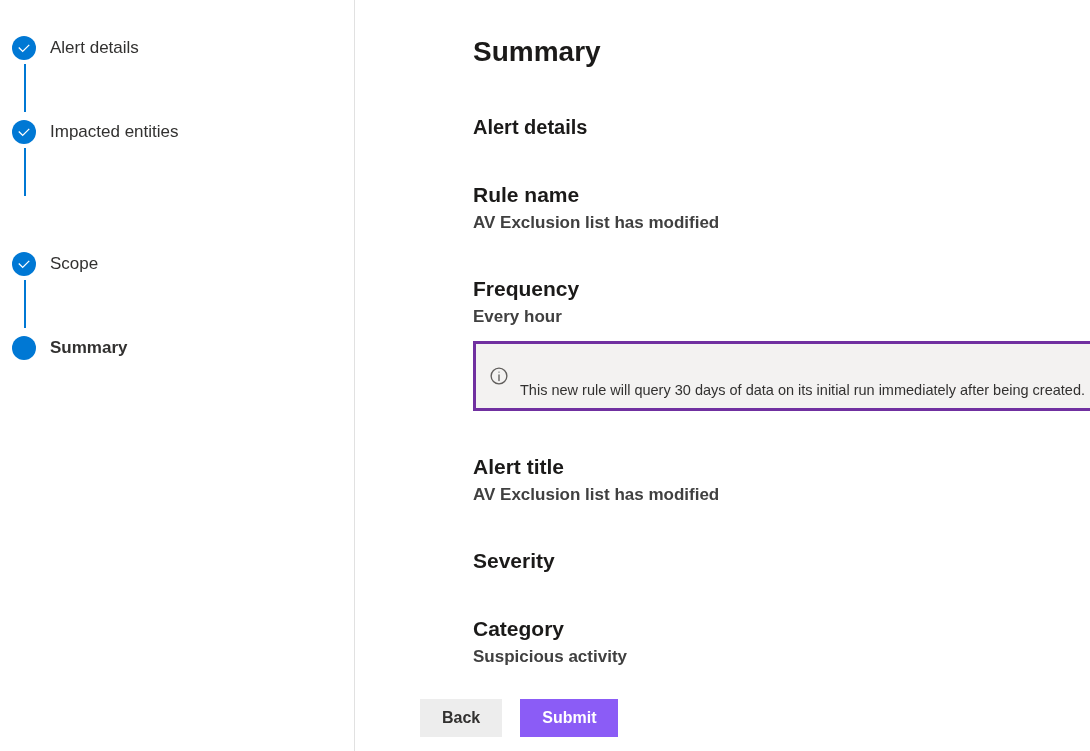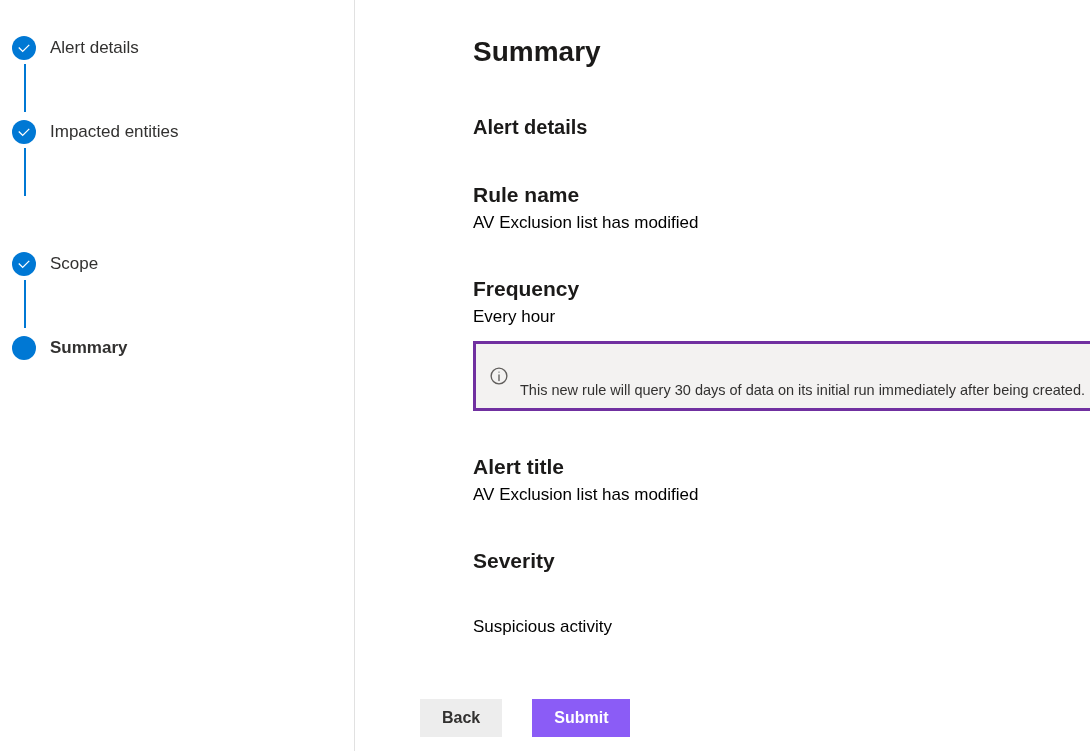--- a/index.html
+++ b/index.html
@@ -101,22 +101,22 @@
       margin-bottom: 44px;
     }
     .field-label {
       font-size: 21px;
       font-weight: 700;
       color: #1b1a19;
       margin-bottom: 6px;
     }
     .field-value {
       font-size: 17px;
-      color: #000000;
-      font-weight: 400;
+      color: #404040;
+      font-weight: 700;
     }
     .info-banner {
       display: flex;
       align-items: center;
       background: #f3f2f1;
       padding: 10px 14px;
       border: 3px solid #7030a0;
       margin-top: 14px;
       width: 650px;
     }
@@ -130,21 +130,21 @@
       font-size: 14.5px;
       color: #323130;
       margin-top: 28px;
     }
 
     .footer {
       position: absolute;
       left: 420px;
       bottom: 14px;
       display: flex;
-      gap: 30px;
+      gap: 18px;
     }
     .btn {
       padding: 10px 22px;
       font-size: 16px;
       font-weight: 600;
       border: none;
       cursor: pointer;
       font-family: inherit;
     }
     .btn-secondary {
@@ -228,20 +228,21 @@
     <div class="field">
       <div class="field-label">Alert title</div>
       <div class="field-value">AV Exclusion list has modified</div>
     </div>
 
     <div class="field">
       <div class="field-label">Severity</div>
     </div>
 
     <div class="field">
+      <div class="field-label">Category</div>
       <div class="field-value">Suspicious activity</div>
     </div>
   </main>
 </div>
 
 <div class="footer">
   <button class="btn btn-secondary">Back</button>
   <button class="btn btn-primary">Submit</button>
 </div>
 

